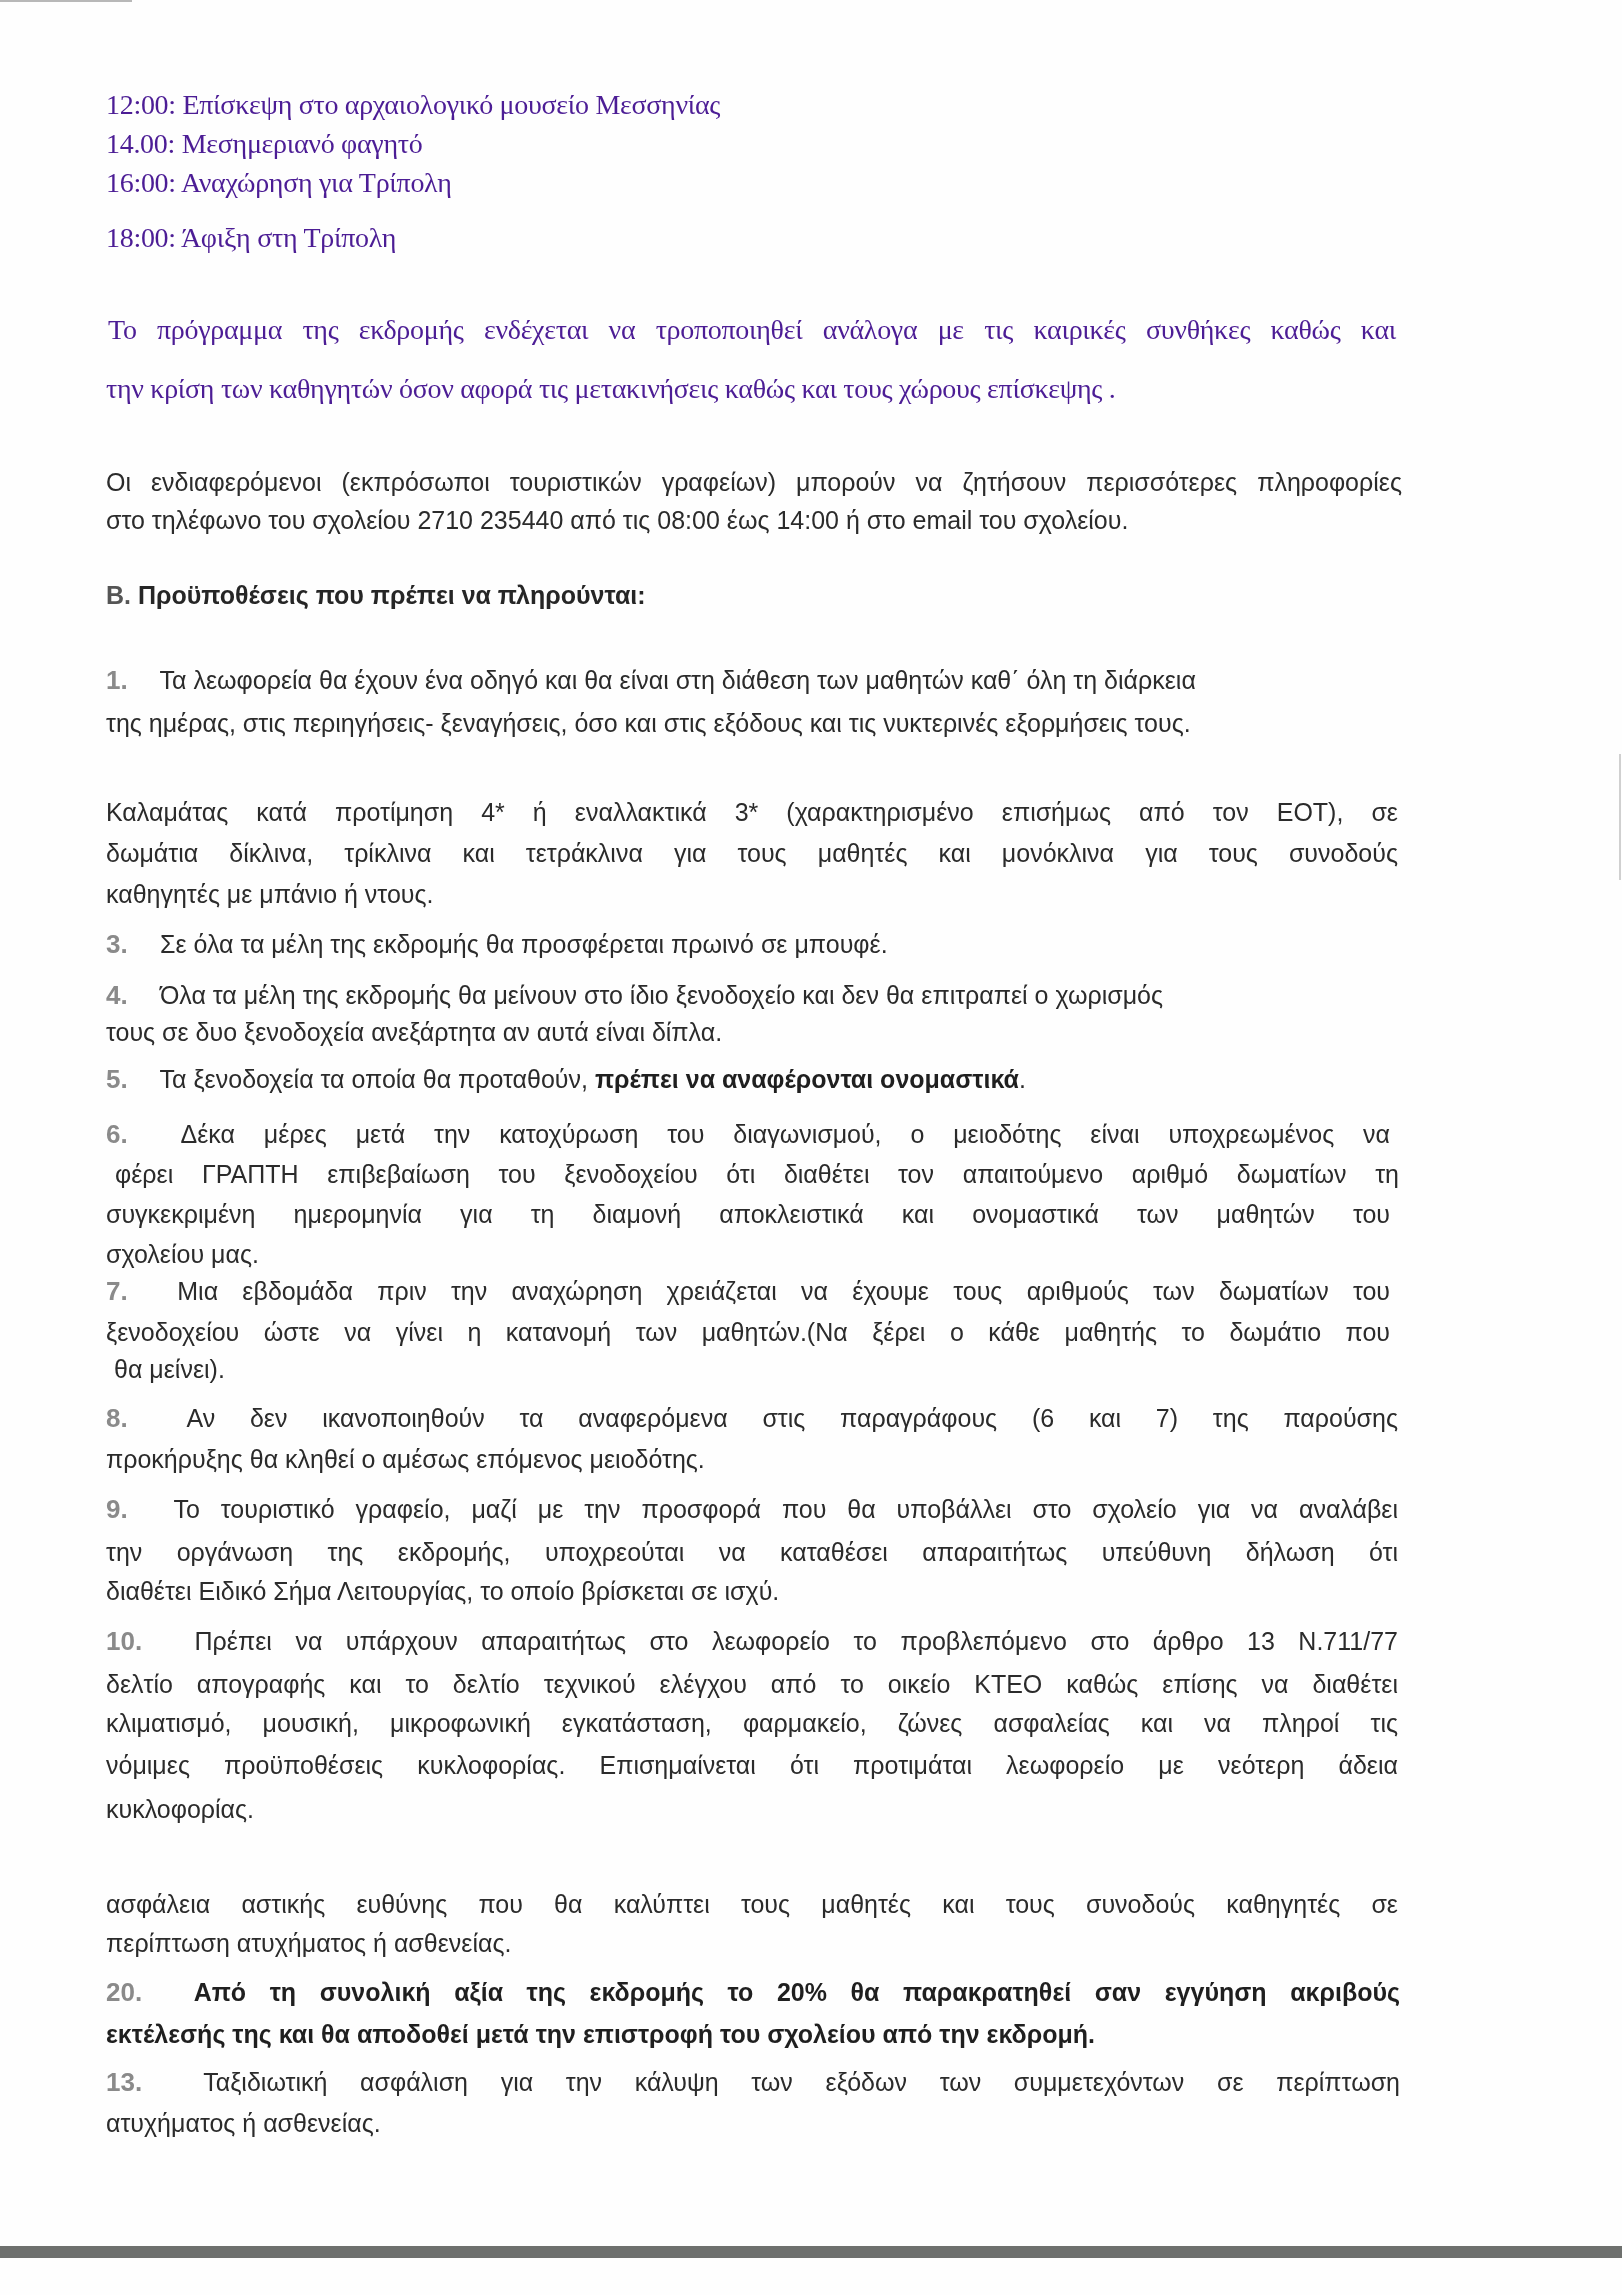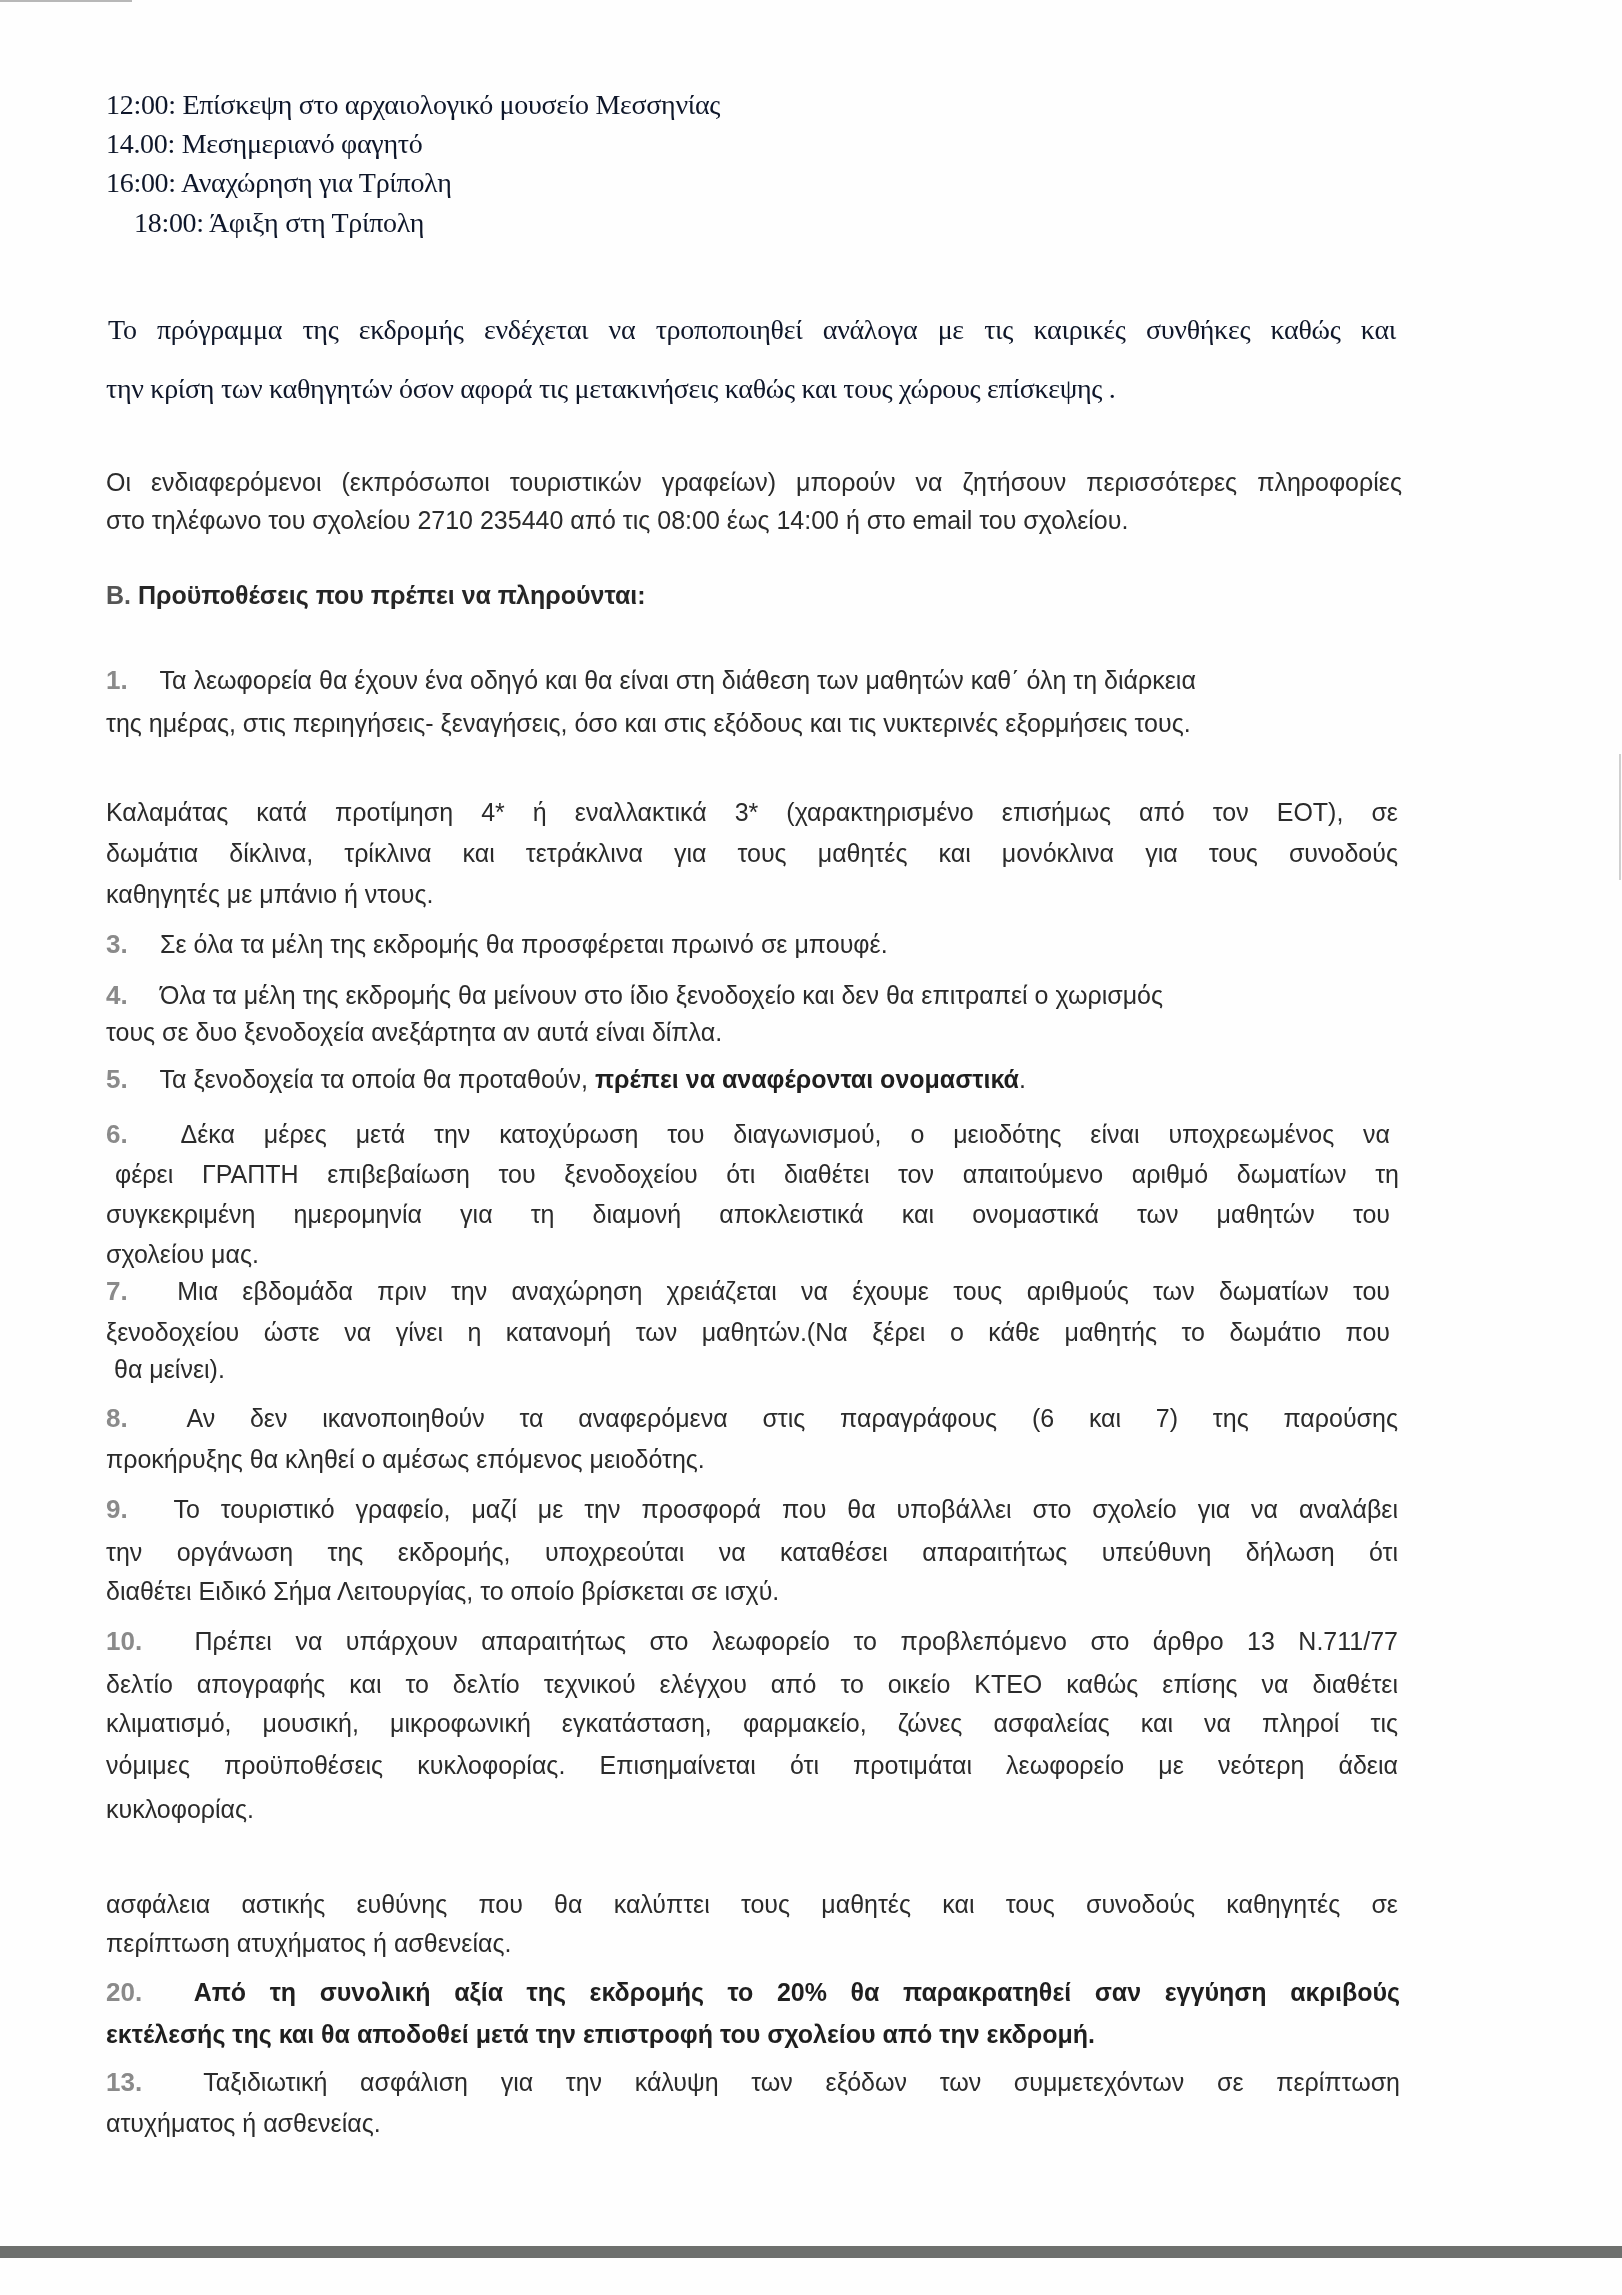--- a/index.html
+++ b/index.html
@@ -2,40 +2,40 @@
 <html style="font-size:10px"><head>
 <meta charset="utf-8">
 <style>
   html, body { margin:0; padding:0; background:#ffffff; }
   body { width:1622px; height:2295px; position:relative; overflow:hidden; }
   .page { position:absolute; left:0; top:0; width:1622px; height:2295px; background:#fefefe; }
   .scan-edge-top { position:absolute; left:0; top:0; width:132px; height:1.9px; background:#9a9a9a; opacity:.7; }
   .scan-edge-right { position:absolute; right:1.3px; top:754px; width:1.3px; height:126px; background:#d0d0d0; }
   .bottom-bar { position:absolute; left:0; top:2246px; width:1622px; height:12px; background:#6e706e; }
   .line { position:absolute; left:106px; white-space:nowrap; color:#2a2a2a; }
-  .serif { font-family:"Liberation Serif", "DejaVu Serif", serif; font-size:28px; letter-spacing:-0.3px; color:#0f172a; }
+  .serif { font-family:"Liberation Serif", "DejaVu Serif", serif; font-size:28px; letter-spacing:-0.3px; color:#4c1d95; }
   .sans { font-family:"Liberation Sans", "DejaVu Sans", sans-serif; font-size:25px; color:#2b2b2b; }
   .just { width:1292px; text-align:justify; text-align-last:justify; }
   .num { font-family:"Liberation Sans", "DejaVu Sans", sans-serif; font-weight:bold; color:#8a8a8a; font-size:26px; display:inline-block; width:47px; }
   .num.wide { width:65px; }
   b { font-weight:bold; color:#1f1f1f; }
   .heading { font-weight:bold; color:#262626; }
   .heading-letter { color:#555; }
 </style>
 </head>
 <body>
 
 <div class="page">
   <div class="scan-edge-top"></div>
   <div class="scan-edge-right"></div>
 
   <div class="line serif" style="top:89px;"><span>12:00:</span><span> Επίσκεψη στο αρχαιολογικό μουσείο Μεσσηνίας</span></div>
   <div class="line serif" style="top:128px;"><span>14.00:</span><span> Μεσημεριανό φαγητό</span></div>
   <div class="line serif" style="top:167px;"><span>16:00:</span><span> Αναχώρηση για Τρίπολη</span></div>
-  <div class="line serif" style="top:207px;margin-left:28px;"><span>18:00:</span><span> Άφιξη στη Τρίπολη</span></div>
+  <div class="line serif" style="top:222px;"><span>18:00:</span><span> Άφιξη στη Τρίπολη</span></div>
 
   <div class="line serif just" style="top:314px; left:108px; width:1288px;">Το πρόγραμμα της εκδρομής ενδέχεται να τροποποιηθεί ανάλογα με τις καιρικές συνθήκες καθώς και</div>
   <div class="line serif" style="top:373px;">την κρίση των καθηγητών όσον αφορά τις μετακινήσεις καθώς και τους χώρους επίσκεψης .</div>
 
   <div class="line sans just" style="top:468px; width:1296px;">Οι ενδιαφερόμενοι (εκπρόσωποι τουριστικών γραφείων) μπορούν να ζητήσουν περισσότερες πληροφορίες</div>
   <div class="line sans" style="top:506px;">στο τηλέφωνο του σχολείου 2710 235440 από τις 08:00 έως 14:00 ή στο email του σχολείου.</div>
 
   <div class="line sans heading" style="top:581px;"><span class="heading-letter">B.</span><span> Προϋποθέσεις που πρέπει να πληρούνται:</span></div>
 
   <div class="line sans just" style="top:665px; width:1289px; text-align-last:left;"><span class="num">1.</span> <span>Τα λεωφορεία θα έχουν ένα οδηγό και θα είναι στη διάθεση των μαθητών καθ΄ όλη τη διάρκεια</span></div>

